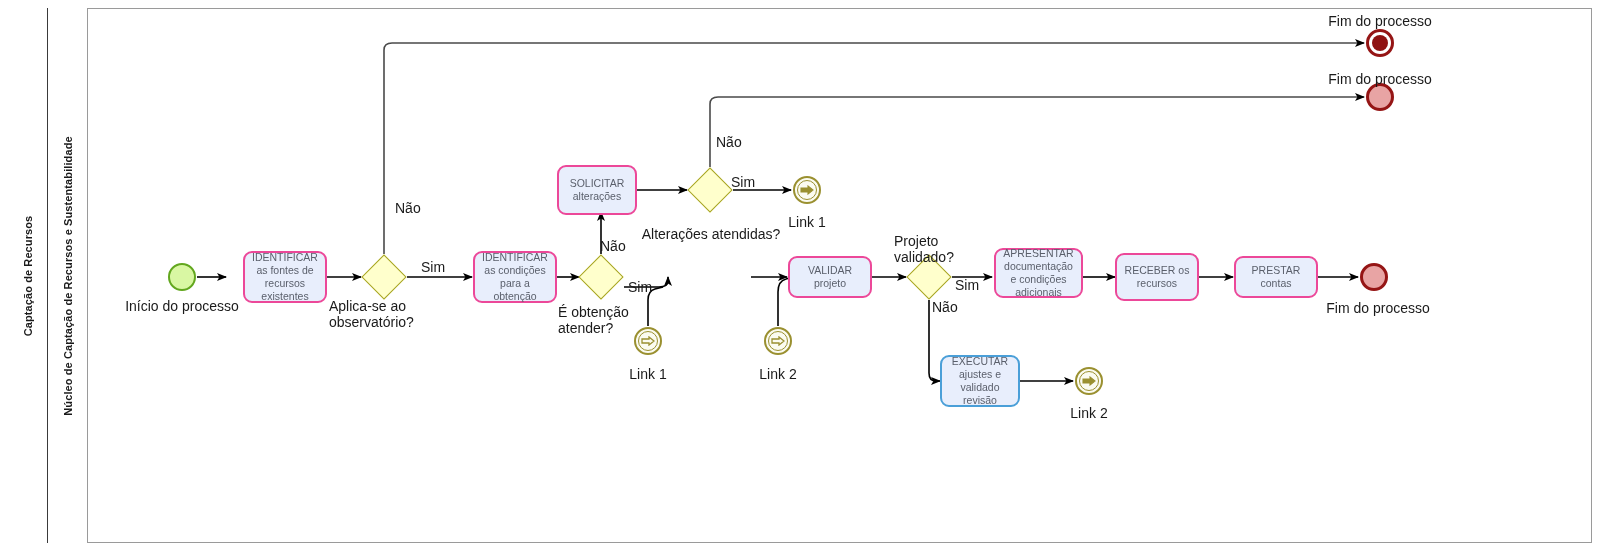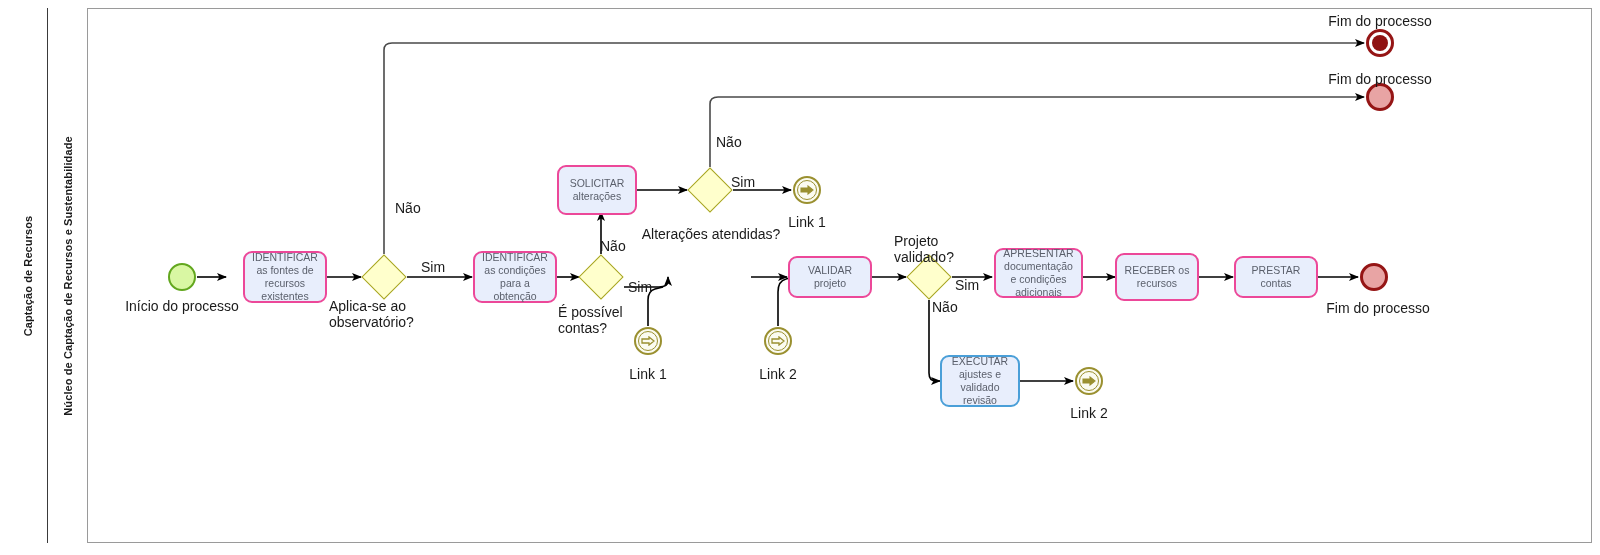--- a/index.html
+++ b/index.html
@@ -139,21 +139,21 @@
   <div class="node task" style="left:1115px;top:253px;width:84px;height:48px;">RECEBER os recursos</div>
 
   <div class="node task" style="left:1234px;top:256px;width:84px;height:42px;">PRESTAR contas</div>
 
   <div class="node task light" style="left:940px;top:355px;width:80px;height:52px;">EXECUTAR ajustes e validado revisão</div>
 
   <div class="node gw" style="left:368px;top:261px;width:32px;height:32px;"></div>
   <div class="lbl ml" style="left:384px;top:298px;width:110px;transform:translateX(-50%);">Aplica-se ao observatório?</div>
 
   <div class="node gw" style="left:585px;top:261px;width:32px;height:32px;"></div>
-  <div class="lbl ml" style="left:601px;top:304px;width:86px;transform:translateX(-50%);">É possível contas?</div>
+  <div class="lbl ml" style="left:601px;top:304px;width:86px;transform:translateX(-50%);">É obtenção atender?</div>
 
   <div class="node gw" style="left:694px;top:174px;width:32px;height:32px;"></div>
   <div class="lbl c" style="left:711px;top:218px;margin-top:8px;">Alterações atendidas?</div>
 
   <div class="node gw" style="left:913px;top:261px;width:32px;height:32px;"></div>
   <div class="lbl ml" style="left:932px;top:233px;width:76px;transform:translateX(-50%);">Projeto validado?</div>
 
   <div class="node link-ev" style="left:634px;top:327px;width:28px;height:28px;padding:2px;">
     <div class="ring2">
       <svg width="14" height="10" viewBox="0 0 14 10">

